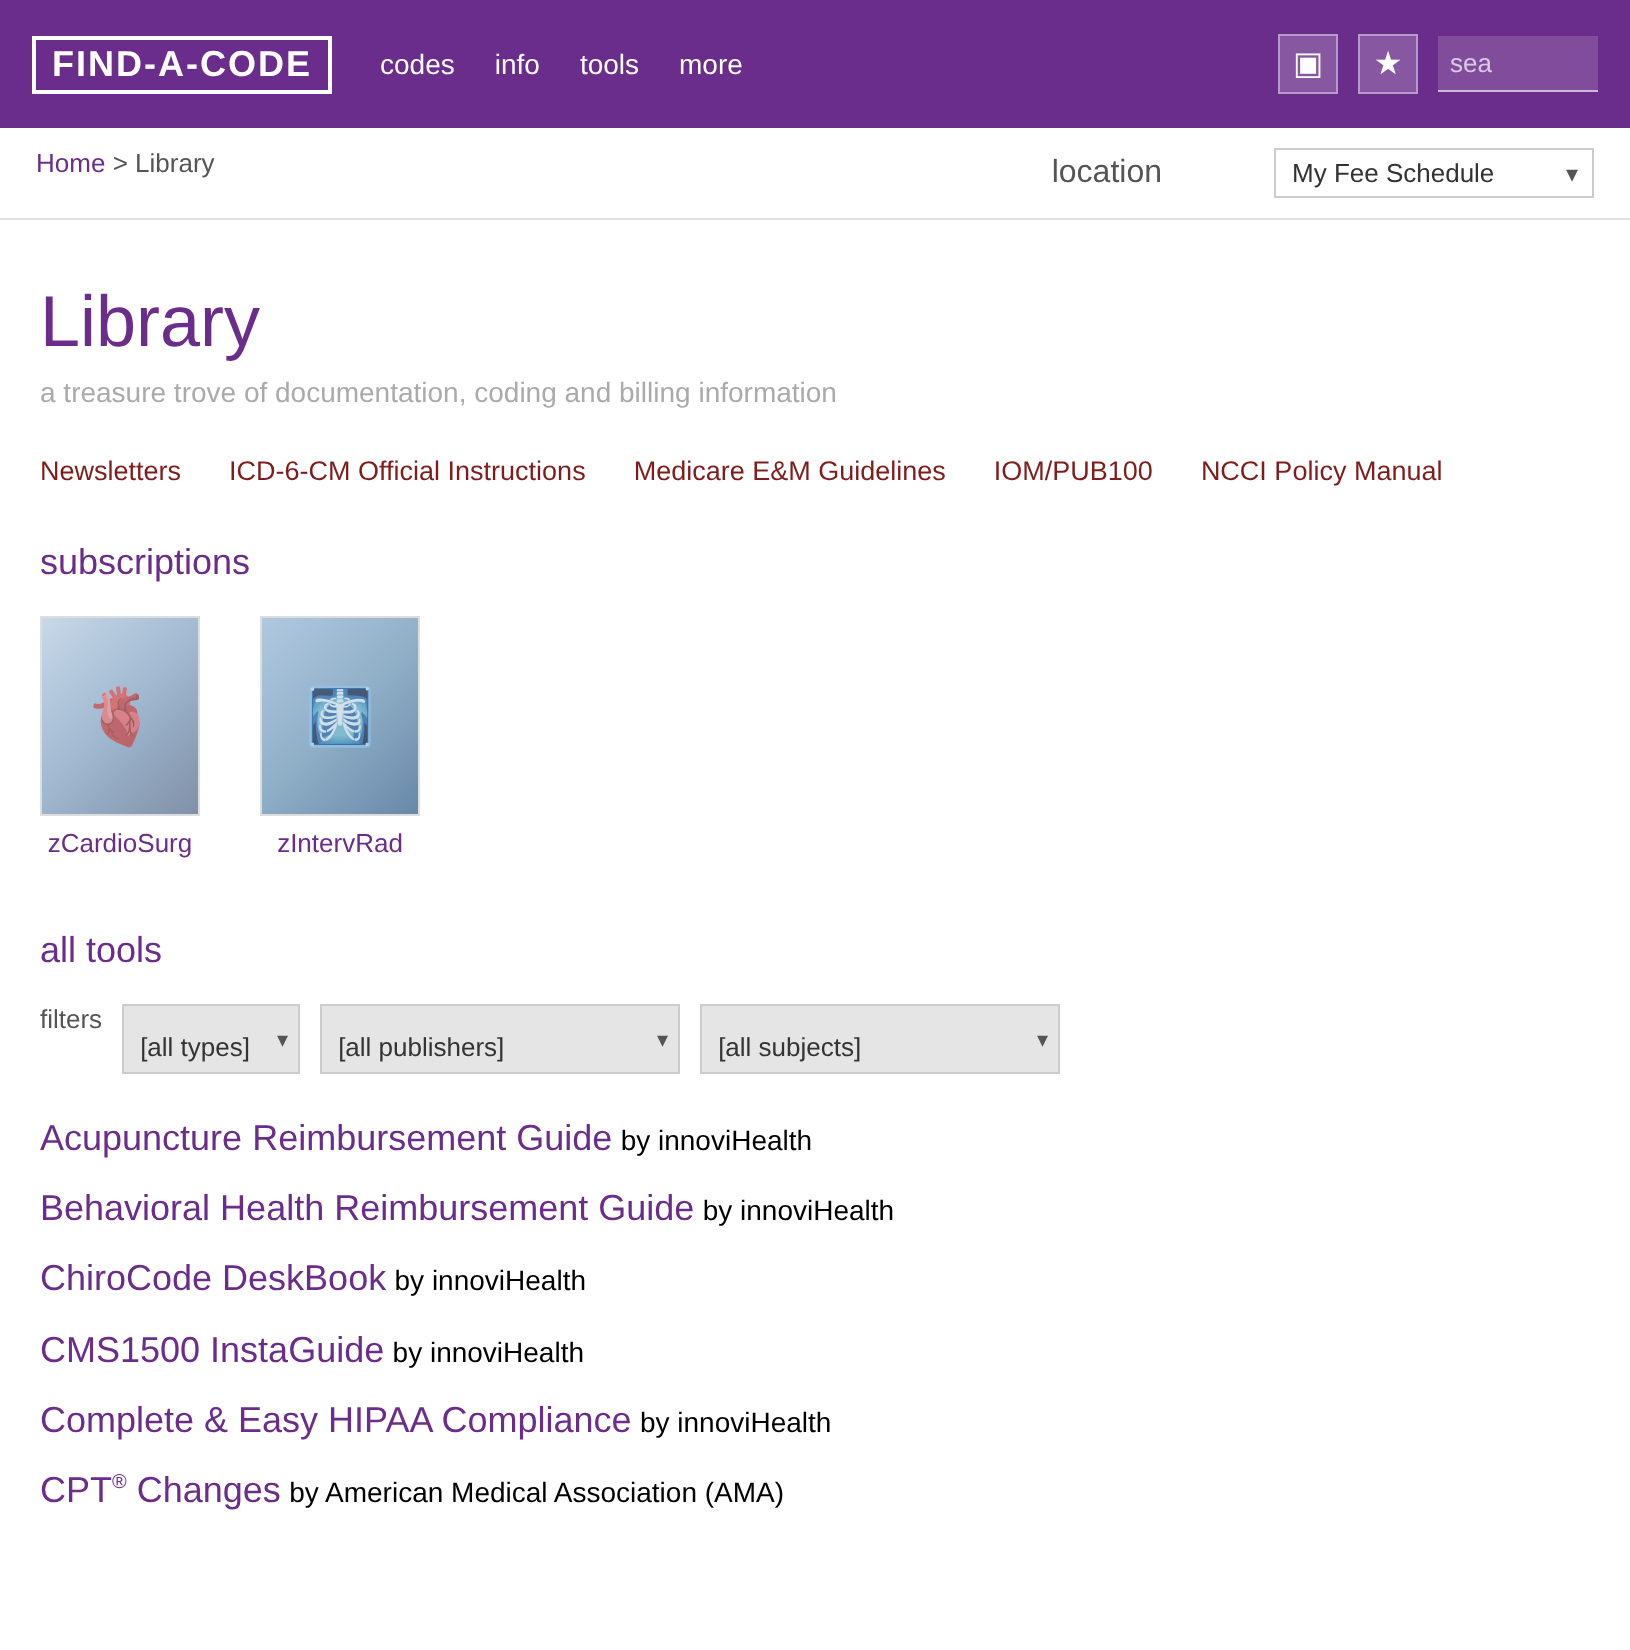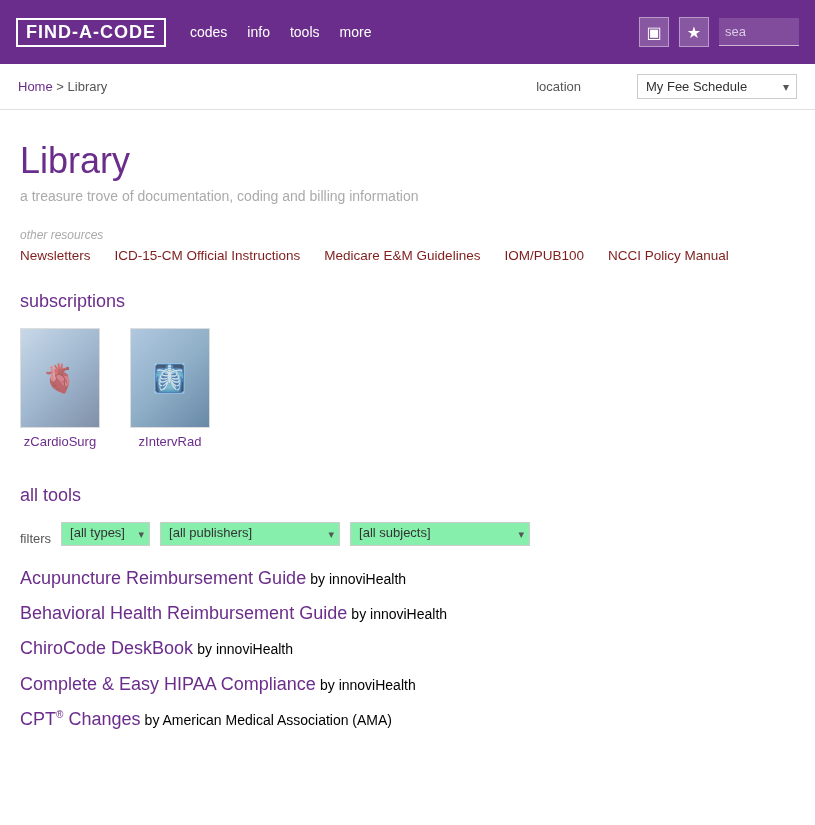--- a/index.html
+++ b/index.html
@@ -56,37 +56,36 @@
       background: rgba(255,255,255,0.15);
       color: #22c55e;
       border-bottom: 1px solid rgba(255,255,255,0.6);
       outline: none;
     }
     .search-box::placeholder { color: rgba(255,255,255,0.7); }
 
     
     .breadcrumb-bar {
       display: flex;
-      align-items: center;
       justify-content: space-between;
       padding: 10px 18px;
       border-bottom: 1px solid #e0e0e0;
       background: #fff;
     }
     .breadcrumb {
       font-size: 13px;
       color: #555;
     }
     .breadcrumb a { color: #6b2d8b; text-decoration: none; }
     .location-select-wrap {
       display: flex;
       align-items: center;
       gap: 8px;
     }
-    .location-label { font-size: 13px; color: #555; }
+    .location-label { font-size: 16px; color: #555; }
     .location-select {
       border: 1px solid #ccc;
       padding: 4px 24px 4px 8px;
       font-size: 13px;
       color: #333;
       background: #fff;
       appearance: none;
       -webkit-appearance: none;
       cursor: pointer;
       min-width: 160px;
@@ -189,35 +188,35 @@
     .book-label {
       font-size: 13px;
       color: #6b2d8b;
       text-align: center;
     }
 
     
     .all-titles-section { }
     .filters-row {
       display: flex;
-      align-items: flex-end;
+      align-items: flex-start;
       gap: 10px;
       margin-bottom: 20px;
       flex-wrap: wrap;
     }
     .filters-label {
       font-size: 13px;
       color: #555;
     }
     .filter-select {
       border: 1px solid #ccc;
-      padding: 2px 24px 5px 8px;
+      padding: 13px 24px 5px 8px;
       font-size: 13px;
       color: #333;
-      background: #86efac;
+      background: #e5e5e5;
       appearance: none;
       -webkit-appearance: none;
       cursor: pointer;
     }
     .filter-select-wrap {
       position: relative;
       display: inline-block;
     }
     .filter-select-wrap::after {
       content: '▾';
@@ -285,24 +284,23 @@
     </div>
   </div>
 </div>
 
 <div class="main-content">
 
   <h1 class="page-title">Library</h1>
   <p class="page-subtitle">a treasure trove of documentation, coding and billing information</p>
 
   <div>
-    <div class="other-resources-label">other resources</div>
     <div class="other-resources-links">
       <a class="resource-link">Newsletters</a>
-      <a class="resource-link">ICD-15-CM Official Instructions</a>
+      <a class="resource-link">ICD-6-CM Official Instructions</a>
       <a class="resource-link">Medicare E&amp;M Guidelines</a>
       <a class="resource-link">IOM/PUB100</a>
       <a class="resource-link">NCCI Policy Manual</a>
     </div>
   </div>
 
   <div>
     <h2 class="section-title">subscriptions</h2>
     <div class="subscriptions-grid">
       <div class="subscription-item">
@@ -348,20 +346,24 @@
       </div>
       <div class="title-item">
         <a class="title-name">Behavioral Health Reimbursement Guide</a>
         <span class="title-by"> <span>by innoviHealth</span></span>
       </div>
       <div class="title-item">
         <a class="title-name">ChiroCode DeskBook</a>
         <span class="title-by"> <span>by innoviHealth</span></span>
       </div>
       <div class="title-item">
+        <a class="title-name">CMS1500 InstaGuide</a>
+        <span class="title-by"> <span>by innoviHealth</span></span>
+      </div>
+      <div class="title-item">
         <a class="title-name">Complete &amp; Easy HIPAA Compliance</a>
         <span class="title-by"> <span>by innoviHealth</span></span>
       </div>
       <div class="title-item">
         <a class="title-name">CPT<sup class="title-sup">®</sup> Changes</a>
         <span class="title-by"> <span>by American Medical Association (AMA)</span></span>
       </div>
     </div>
   </div>
 

